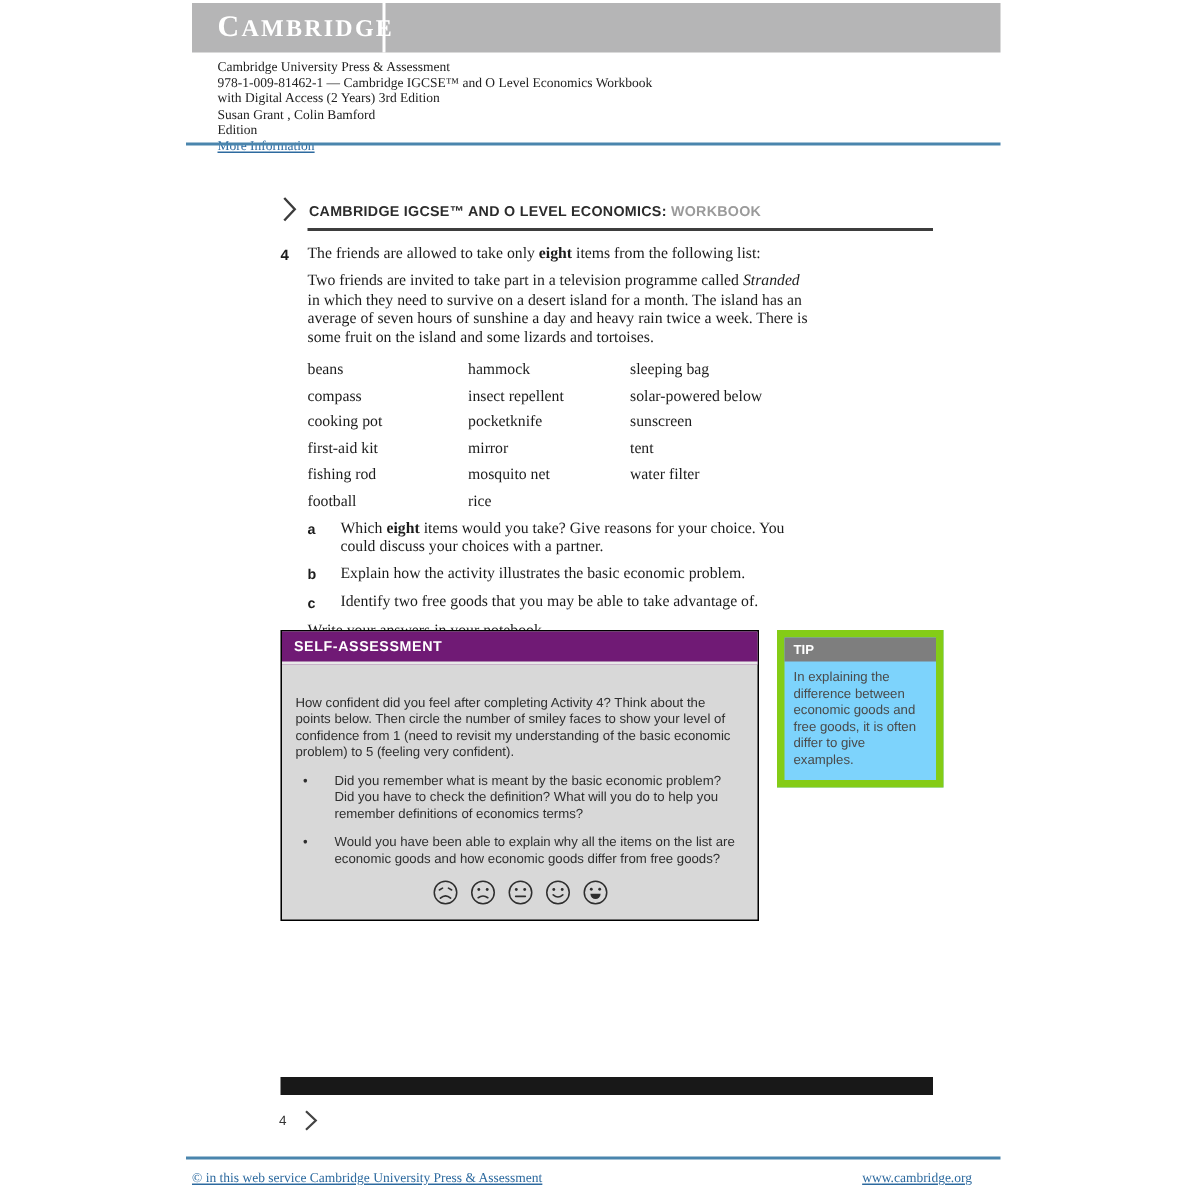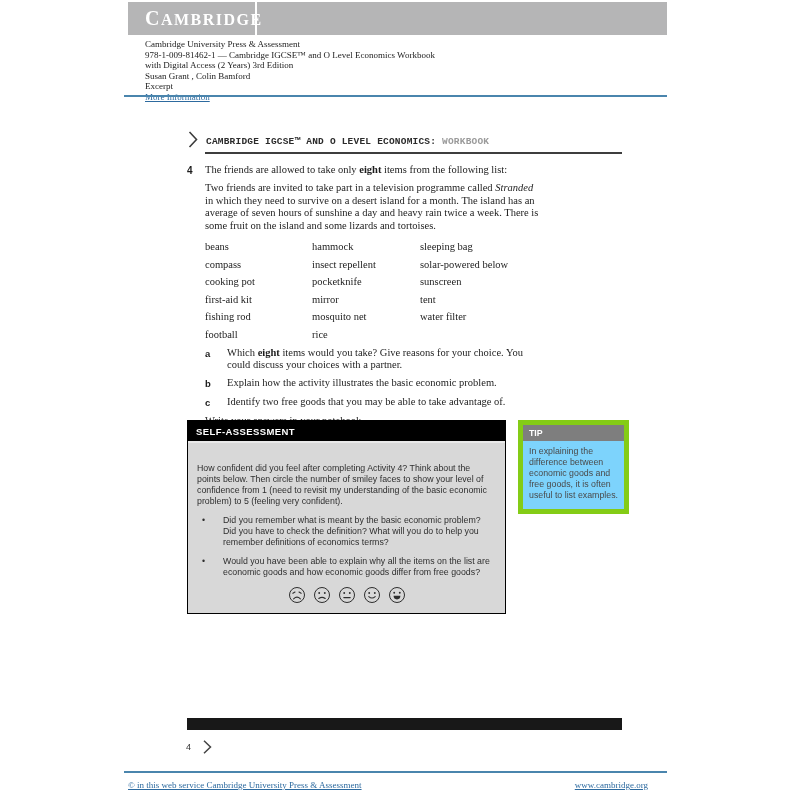--- a/index.html
+++ b/index.html
@@ -25,21 +25,21 @@
 
   .rule-blue{position:absolute;left:124px;width:543px;height:2px;background:#4a85ad;}
   .top-rule{top:95px;}
   .bottom-rule{top:771px;height:1.5px;}
 
   
   .chapter-head{position:absolute;left:187px;top:130px;width:435px;height:22px;}
   .chev{position:absolute;left:0;top:0;}
   .ch-title{
     position:absolute;left:19px;top:6px;white-space:nowrap;
-    font-family:Liberation Mono, monospace;font-weight:bold;font-size:9.5px;
+    font-family:Liberation Sans, sans-serif;font-weight:bold;font-size:9.5px;
     letter-spacing:.2px;color:#2b2b2b;
   }
   .ch-suffix{color:#9a9a9a;}
   .head-rule{position:absolute;left:205px;top:152px;width:417px;height:1.5px;background:#3d3d3d;}
 
   
   .q-num{
     position:absolute;left:187px;top:165px;
     font-family:"Liberation Sans",sans-serif;font-weight:bold;font-size:10px;
   }
@@ -57,21 +57,21 @@
   .part-text{flex:1;}
   .closing{margin-top:2px;}
 
   
   .sa-box{
     position:absolute;left:187px;top:420px;width:317px;
     border:1px solid #000;background:#d8d8d8;
     font-family:"Liberation Sans",sans-serif;
   }
   .sa-header{
-    background:#000000;color:#fff;font-weight:bold;font-size:9.5px;letter-spacing:.4px;
+    background:#701a75;color:#fff;font-weight:bold;font-size:9.5px;letter-spacing:.4px;
     padding:5px 8px 4px;border-bottom:2px solid #e9e9e9;
   }
   .sa-body{padding:20px 9px 9px;font-size:8.8px;line-height:11px;color:#2e2e2e;}
   .sa-intro{margin:0;}
   .sa-bullets{margin:8px 0 0;padding:0;list-style:none;}
   .sa-bullets li{display:flex;margin-bottom:8px;}
   .bullet-dot{flex:0 0 21px;padding-left:5px;}
   .faces{display:flex;justify-content:center;gap:7px;margin-top:1px;}
   .face{display:block;cursor:pointer;}
 
@@ -99,21 +99,21 @@
 <div class="brand-bar">
   <span class="brand-logo">CAMBRIDGE</span>
   <span class="brand-divider"></span>
 </div>
 
 <div class="meta">
   <div>Cambridge University Press &amp; Assessment</div>
   <div>978-1-009-81462-1 — Cambridge IGCSE™ and O Level Economics Workbook</div>
   <div>with Digital Access (2 Years) 3rd Edition</div>
   <div>Susan Grant , Colin Bamford</div>
-  <div>Excerpt</div>
+  <div>Edition</div>
   <a>More Information</a>
 </div>
 
 <div class="rule-blue top-rule"></div>
 
 <div class="chapter-head">
   <svg class="chev" width="12" height="19" viewBox="0 0 12 19">
     <path d="M2.5 2 L9.5 9.5 L2.5 17" stroke="#3c3c3c" stroke-width="1.6" fill="none"></path>
   </svg>
   <span class="ch-title"><span>CAMBRIDGE IGCSE™ AND O LEVEL ECONOMICS: </span><span class="ch-suffix">WORKBOOK</span></span>
@@ -204,21 +204,21 @@
         <circle cx="6.2" cy="6.8" r="0.95" fill="#2e2e2e"></circle>
           <circle cx="11.8" cy="6.8" r="0.95" fill="#2e2e2e"></circle>
         <path d="M5.6 9.8 A3.4 3.6 0 0 0 12.4 9.8 Z" fill="#2e2e2e"></path>
       </svg>
     </div>
   </div>
 </div>
 
 <div class="tip-box">
   <div class="tip-header">TIP</div>
-  <div class="tip-body">In explaining the difference between economic goods and free goods, it is often useful to list examples.</div>
+  <div class="tip-body">In explaining the difference between economic goods and free goods, it is often differ to give examples.</div>
 </div>
 
 <div class="black-bar"></div>
 <div class="page-num">4</div>
 <svg class="page-chev" width="11" height="16" viewBox="0 0 11 16">
   <path d="M2 1.8 L8.5 8 L2 14.2" stroke="#444" stroke-width="1.5" fill="none"></path>
 </svg>
 
 <div class="rule-blue bottom-rule"></div>
 <a class="footer-left">© in this web service Cambridge University Press &amp; Assessment</a>

